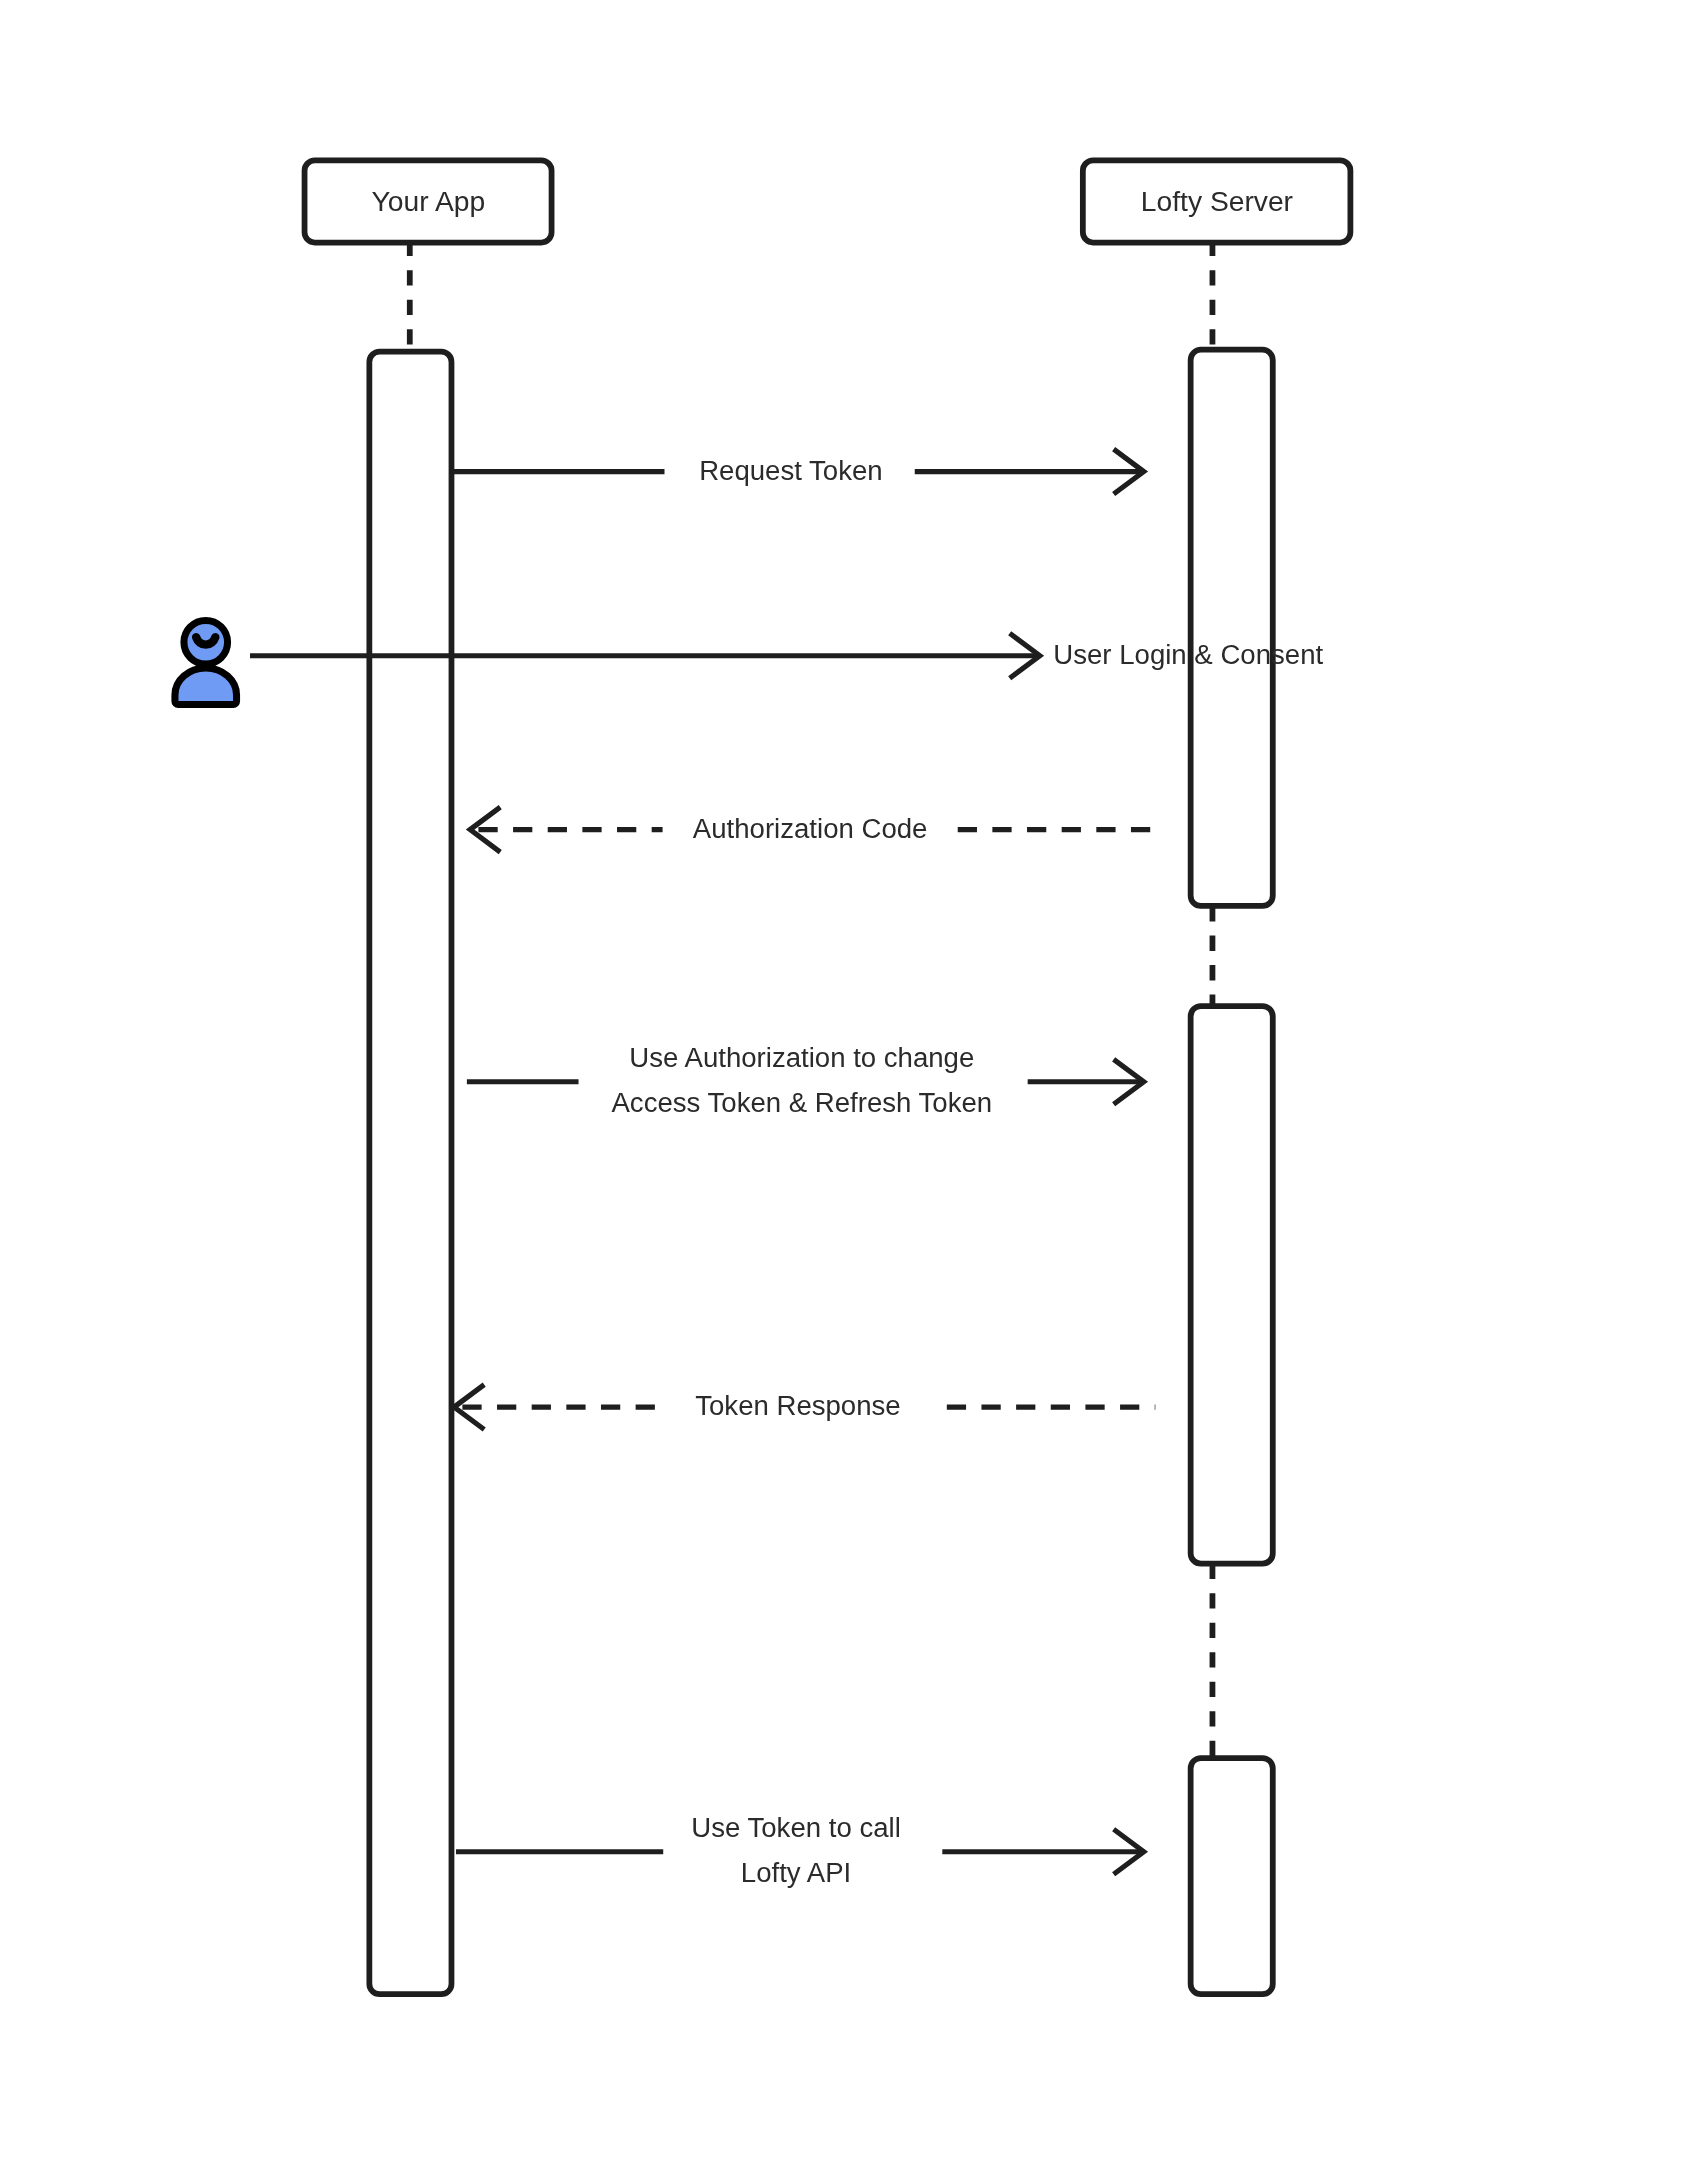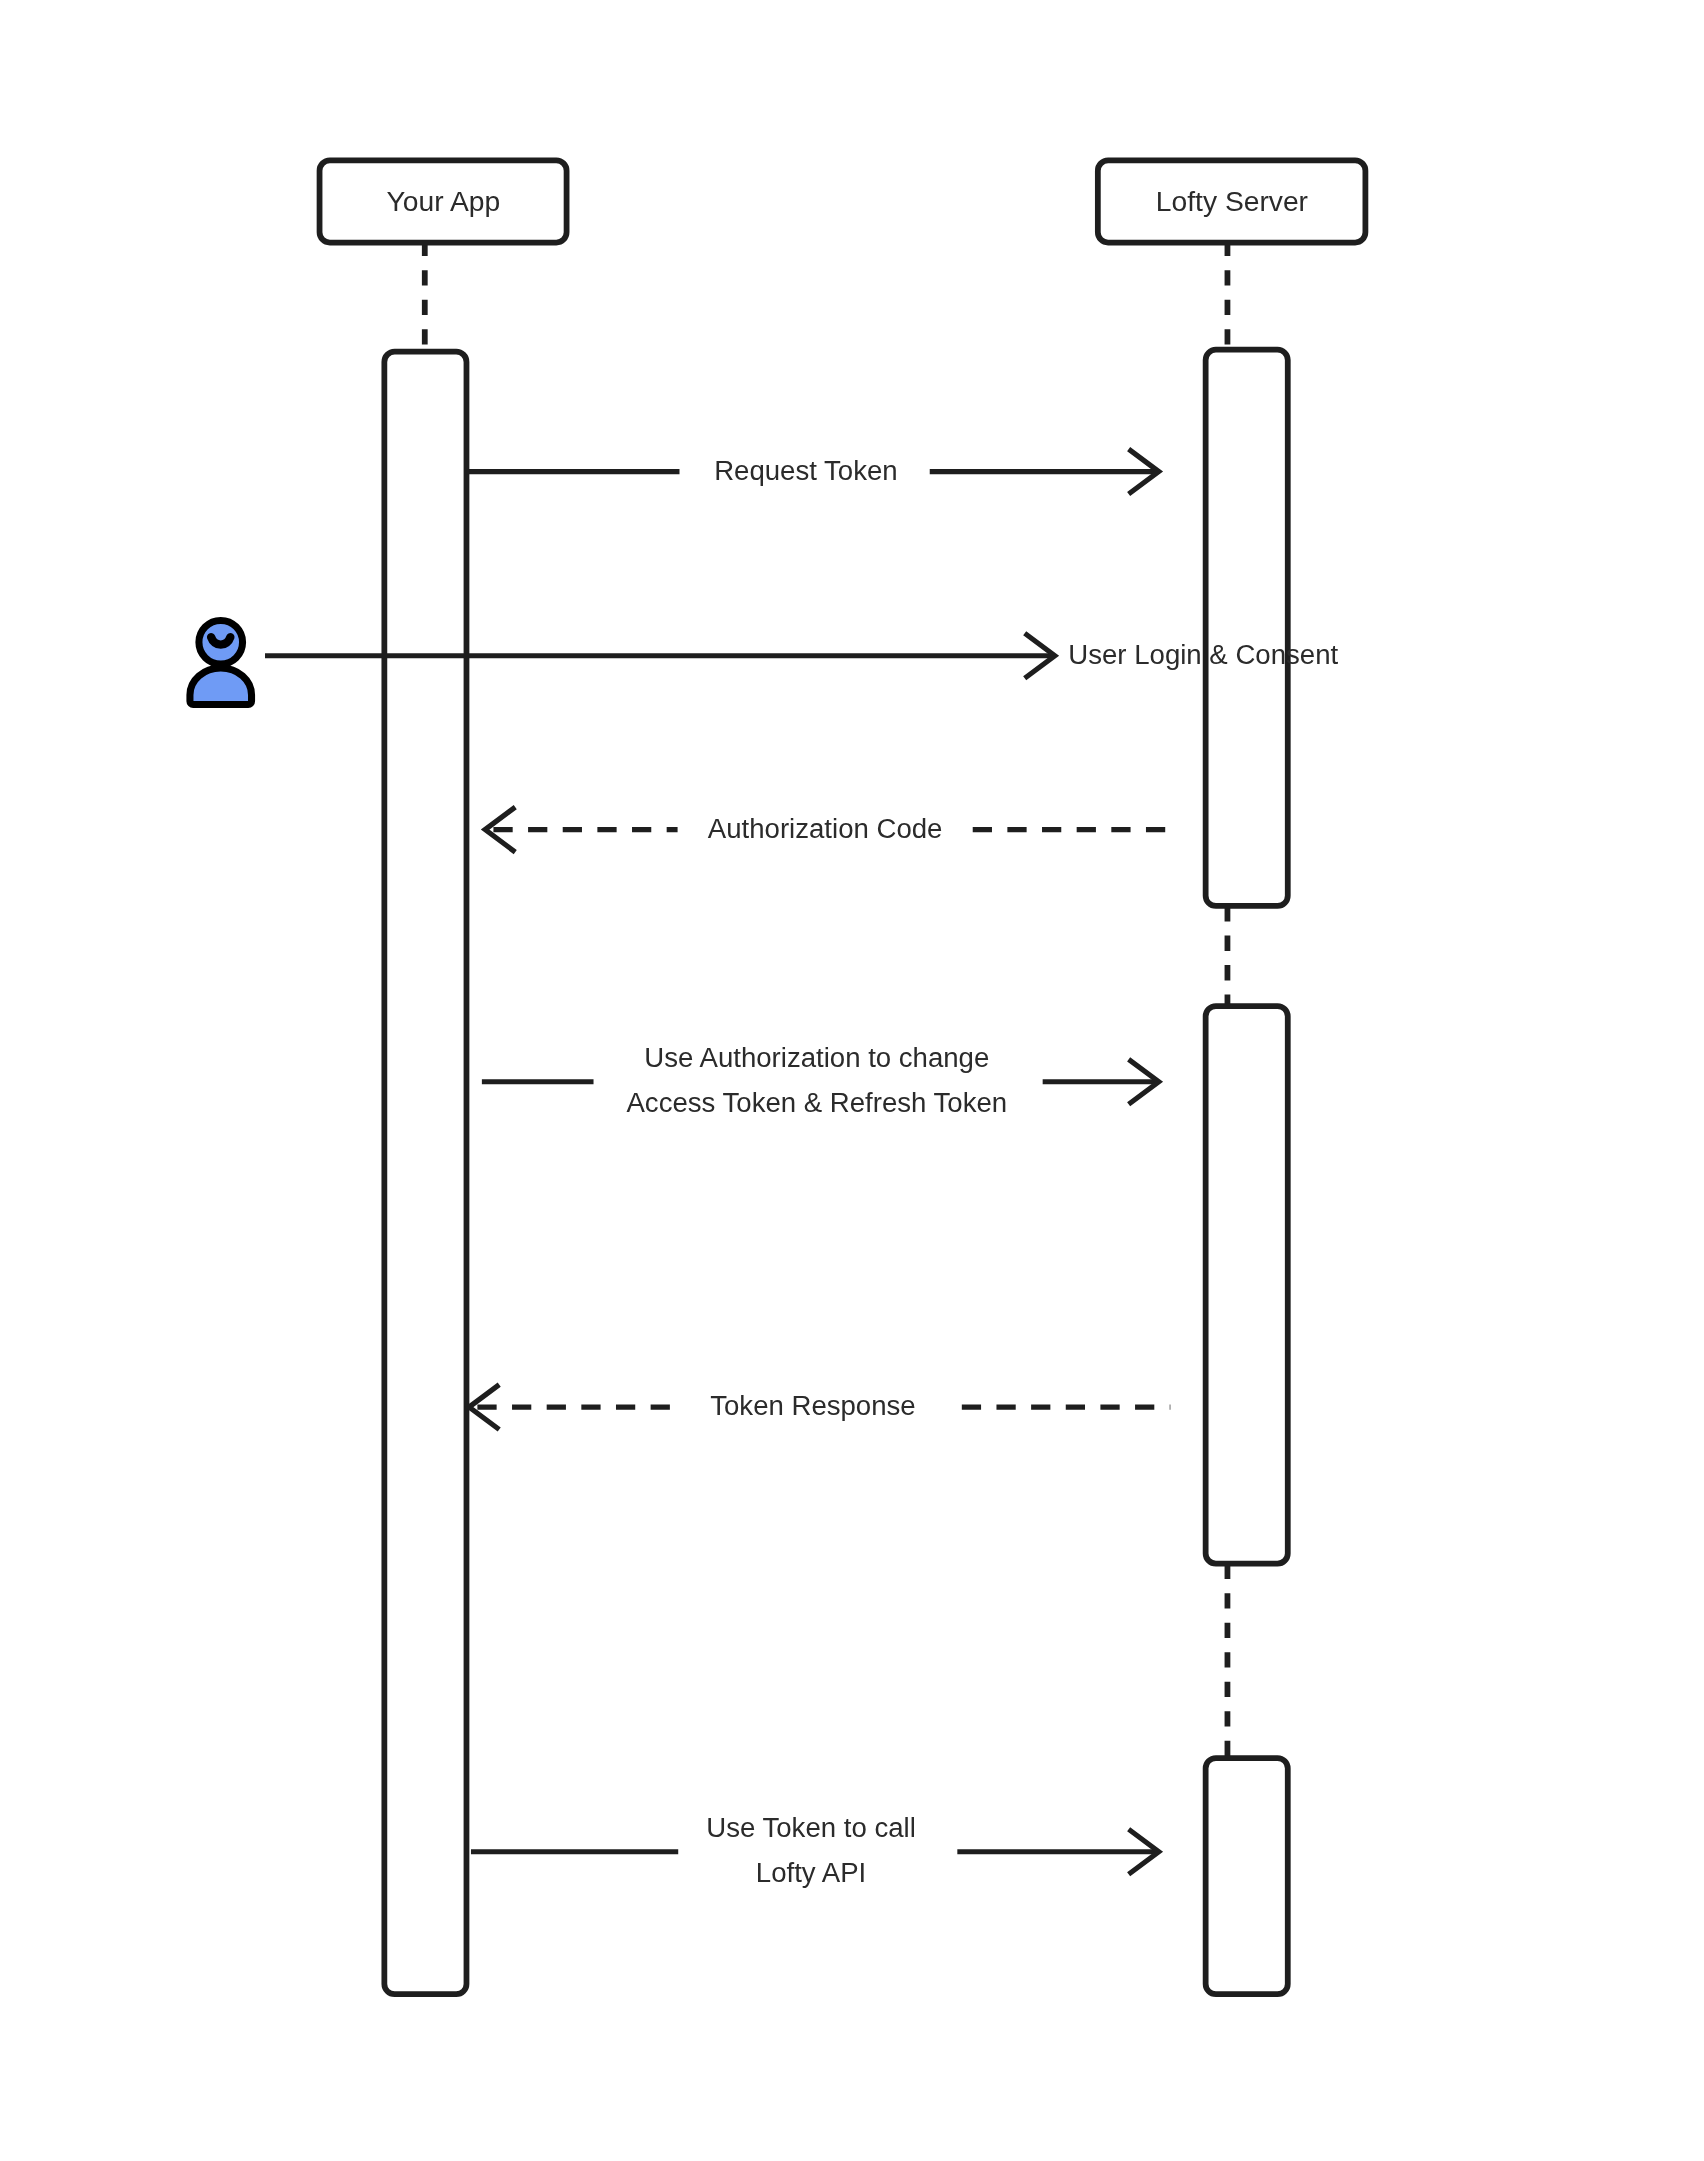--- a/index.html
+++ b/index.html
@@ -12,21 +12,20 @@
     width: 1705px;
     height: 2161px;
     font-family: "Liberation Sans", sans-serif;
     overflow: hidden;
   }
   #diagram-root {
     position: relative;
     width: 1415px;
     height: 2161px;
     background: #ffffff;
-    padding-left: 15px;
   }
   svg.seq {
     display: block;
     width: 1705px;
     height: 2161px;
   }
   .actor-box {
     fill: #ffffff;
     stroke: #1e1e1e;
     stroke-width: 9;

